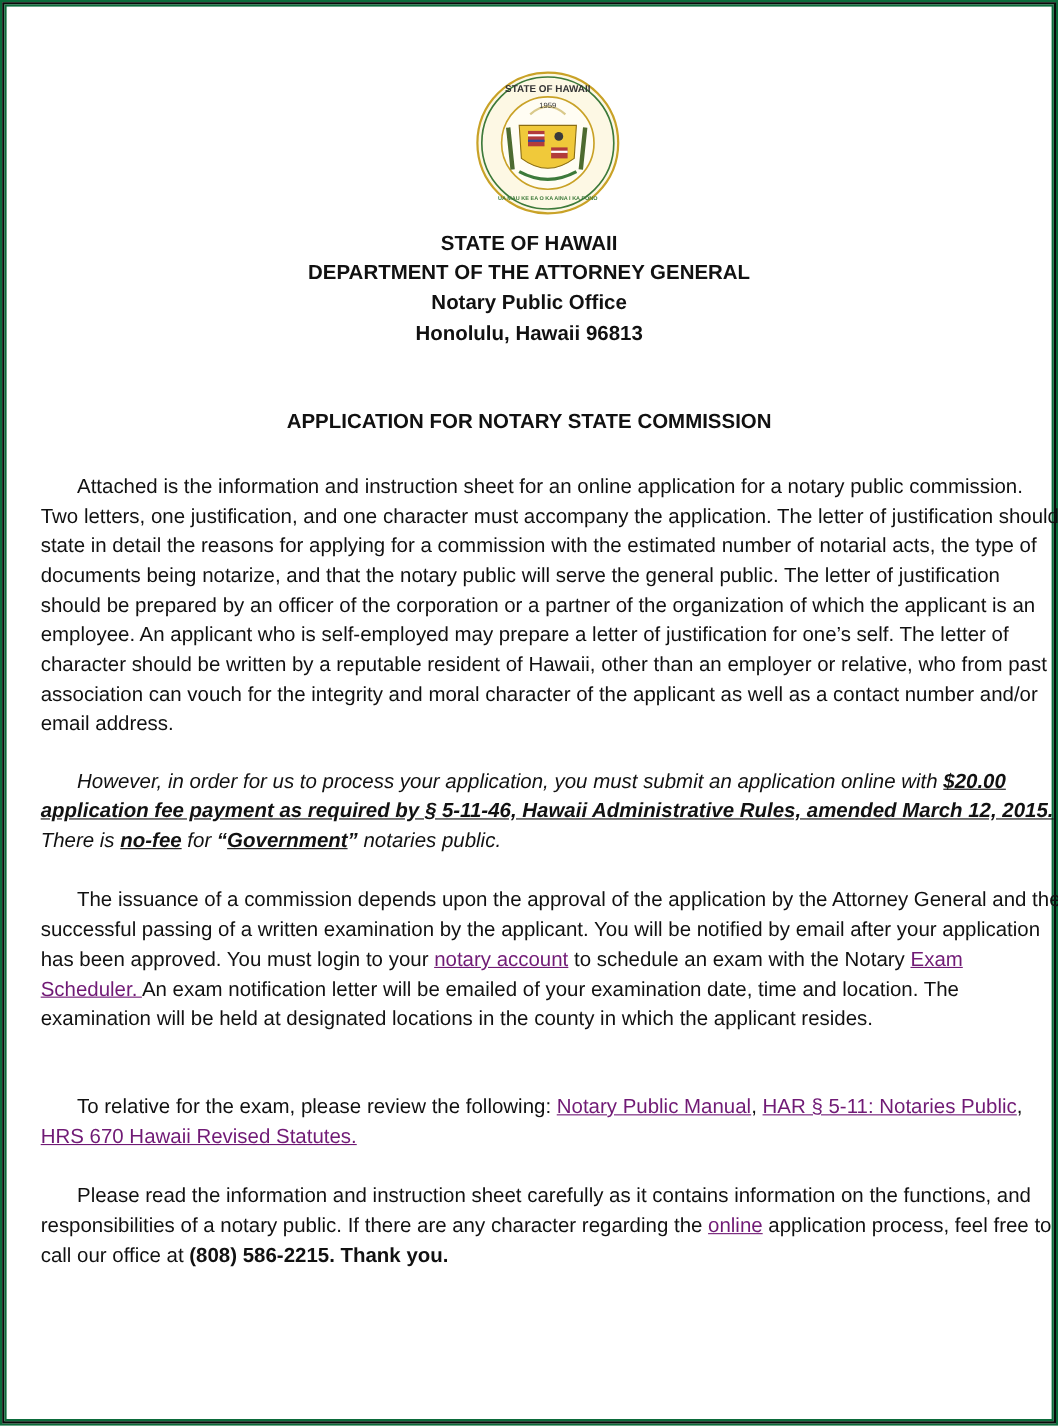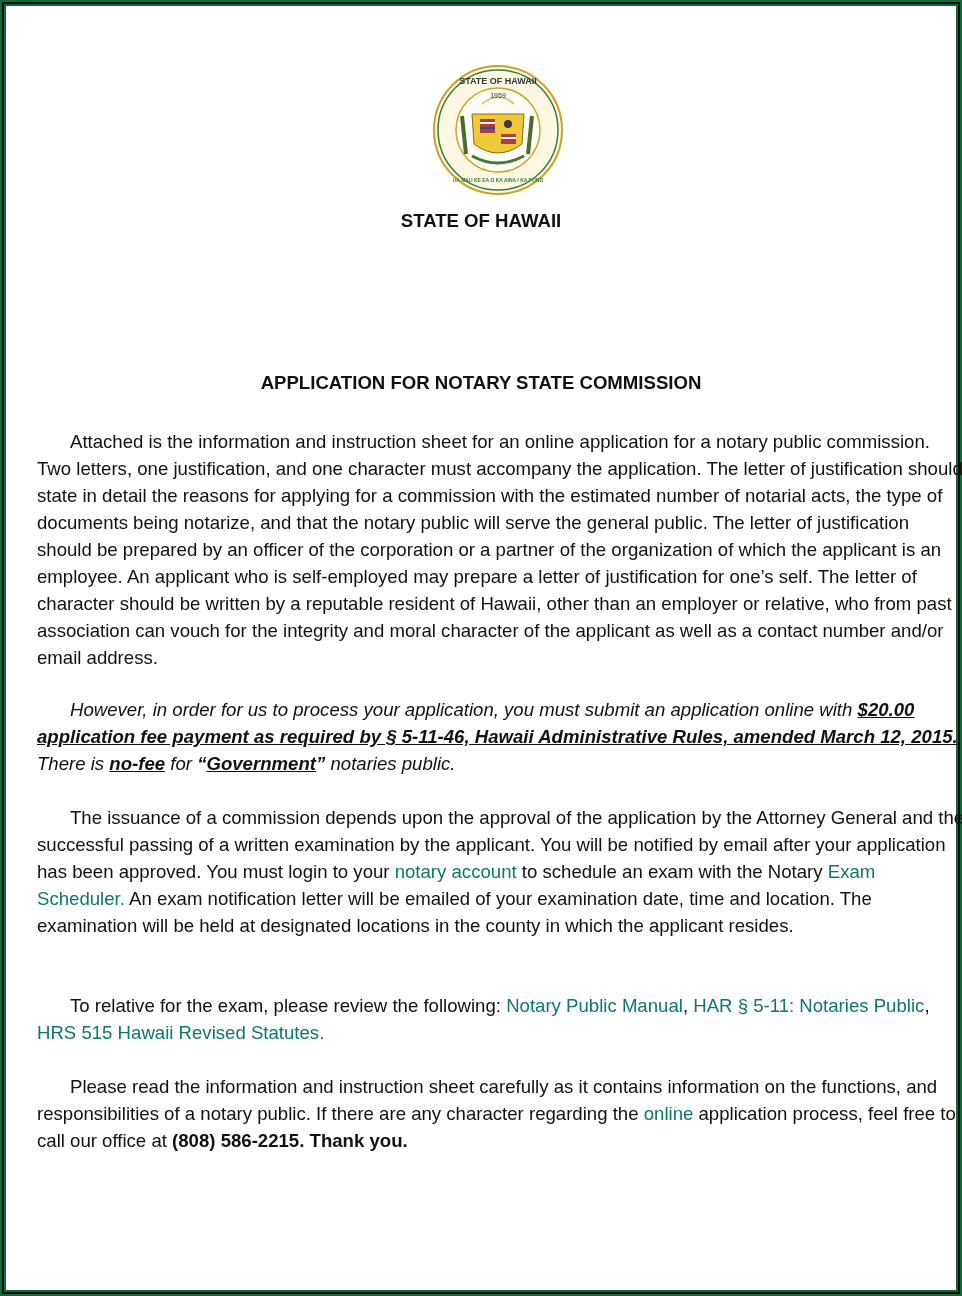--- a/index.html
+++ b/index.html
@@ -36,21 +36,21 @@
       position: absolute; left: 0; top: 369px; width: 930px;
       text-align: center; font-weight: bold; font-size: 18.6px; line-height: 27px;
     }
     .para { position: absolute; left: 17px; width: 930px; margin: 4px; }
     .indent { display: inline-block; width: 33px; }
     .p1 { top: 424px; }
     .p2 { top: 692px; font-style: italic; }
     .p3 { top: 800px; }
     .p4 { top: 988px; }
     .p5 { top: 1069px; }
-    a, .link { color: #0f766e; }
+    a, .link { color: #701a75; text-decoration: underline; }
     .bu { font-weight: bold; text-decoration: underline; }
     .b { font-weight: bold; }
   </style>
 </head>
 <body>
 
 <div class="frame">
   <div class="frame-inner">
     <div class="frame-inner2"></div>
   </div>
@@ -72,27 +72,30 @@
     <path d="M30 52 L34 90 M100 52 L96 90" stroke="#4d6b2f" stroke-width="4"></path>
     <path d="M40 92 Q66 106 92 92" stroke="#3d7a3a" stroke-width="3" fill="none"></path>
     <path d="M50 40 Q66 26 82 40" stroke="#d9c98a" stroke-width="2" fill="none"></path>
     <text x="66" y="20" text-anchor="middle" font-family="Liberation Sans, sans-serif" font-size="9" font-weight="bold" fill="#333">STATE OF HAWAII</text>
     <text x="66" y="34" text-anchor="middle" font-family="Liberation Sans, sans-serif" font-size="7" fill="#333">1959</text>
     <text x="66" y="118" text-anchor="middle" font-family="Liberation Sans, sans-serif" font-size="5" font-weight="bold" fill="#3d7a3a">UA MAU KE EA O KA AINA I KA PONO</text>
   </svg>
 
   <div class="header">
     <div>STATE OF HAWAII</div>
+    <div>DEPARTMENT OF THE ATTORNEY GENERAL</div>
+    <div>Notary Public Office</div>
+    <div>Honolulu, Hawaii 96813</div>
   </div>
 
   <div class="title">APPLICATION FOR NOTARY STATE COMMISSION</div>
 
   <p class="para p1"><span class="indent"></span><span>Attached is the information and instruction sheet for an online application for a notary public commission.  Two letters, one justification, and one character must accompany the application.   The letter of justification should state in detail the reasons for applying for a commission with the estimated number of notarial acts, the type of documents being notarize, and that the notary public will serve the general public.  The letter of justification should be prepared by an officer of the corporation or a partner of the organization of which the applicant is an employee.  An applicant who is self-employed may prepare a letter of justification for one’s self.  The letter of character should be written by a reputable resident of Hawaii, other than an employer or relative, who from past association can vouch for the integrity and moral character of the applicant as well as a contact number and/or email address.</span></p>
 
   <p class="para p2"><span class="indent"></span><span>However, in order for us to process your application, you must submit an application online with </span><span class="bu">$20.00 application fee payment as required by § 5-11-46, Hawaii Administrative Rules, amended March 12, 2015.</span><span>  There is </span><span class="bu">no-fee</span><span> for </span><span class="b">“</span><span class="bu">Government</span><span class="b">”</span><span> notaries public.</span></p>
 
   <p class="para p3"><span class="indent"></span><span>The issuance of a commission depends upon the approval of the application by the Attorney General and the successful passing of a written examination by the applicant.  You will be notified by email after your application has been approved.  You must login to your </span><a class="link">notary account</a><span> to schedule an exam with the Notary </span><a class="link">Exam Scheduler. </a><span> An exam notification letter will be emailed of your examination date, time and location.  The examination will be held at designated locations in the county in which the applicant resides.</span></p>
 
-  <p class="para p4"><span class="indent"></span><span>To relative for the exam, please review the following: </span><a class="link">Notary Public Manual</a><span>, </span><a class="link">HAR § 5-11: Notaries Public</a><span>, </span><a class="link">HRS 515 Hawaii Revised Statutes.</a></p>
+  <p class="para p4"><span class="indent"></span><span>To relative for the exam, please review the following: </span><a class="link">Notary Public Manual</a><span>, </span><a class="link">HAR § 5-11: Notaries Public</a><span>, </span><a class="link">HRS 670 Hawaii Revised Statutes.</a></p>
 
   <p class="para p5"><span class="indent"></span><span>Please read the information and instruction sheet carefully as it contains information on the functions, and responsibilities of a notary public.  If there are any character regarding the </span><a class="link">online</a><span> application process, feel free to call our office at </span><span class="b">(808) 586-2215.  Thank you.</span></p>
 
 </div>
 
 </body></html>

